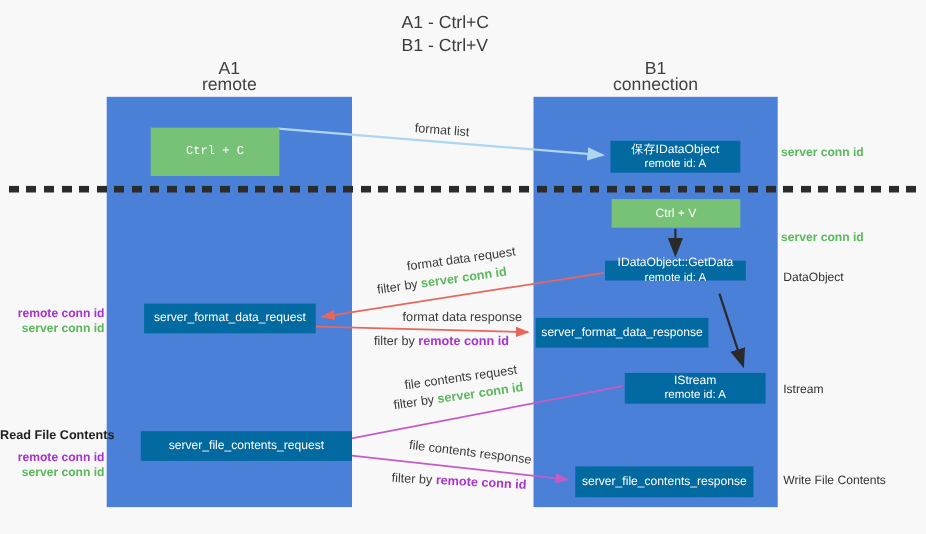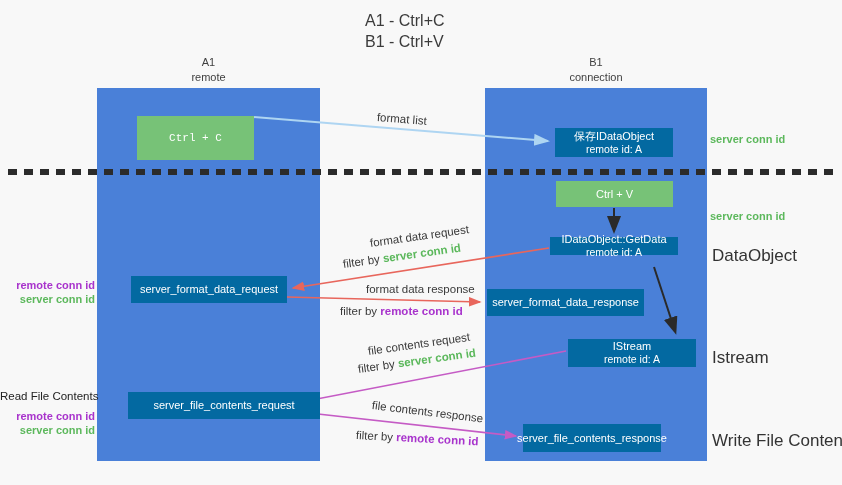--- a/index.html
+++ b/index.html
@@ -7,21 +7,21 @@
   #canvas {
     position: relative; width: 842px; height: 485px;
     background: #f8f8f8; overflow: hidden;
   }
   .title-block {
     position: absolute; left: 365px; top: 10px;
     font-size: 16px; line-height: 21px; color: #3b3b3b;
   }
   .col-header {
     position: absolute; top: 55px; text-align: center;
-    font-size: 11px; line-height: 15px; color: #3f3f3f;
+    font-size: 16px; line-height: 15px; color: #3f3f3f;
   }
   .col-header.left { left: 97px; width: 223px; }
   .col-header.right { left: 485px; width: 222px; }
   .panel {
     position: absolute; top: 88px; height: 373px;
     background: #4a80d8; z-index: 1;
   }
   .panel.left { left: 97px; width: 223px; }
   .panel.right { left: 485px; width: 222px; }
   .dotted-divider {
@@ -36,21 +36,21 @@
   .node {
     position: absolute; z-index: 4;
     display: flex; flex-direction: column;
     align-items: center; justify-content: center;
     color: #ffffff; font-size: 11px; line-height: 13px; text-align: center;
   }
   .node.green { background: #77c277; }
   .node.orange { background: #0369a1; }
   .node .l2 { font-size: 10.5px; }
   .side-label {
-    position: absolute; z-index: 5; font-size: 17px; color: #333;
+    position: absolute; z-index: 5; font-size: 11px; color: #333;
     white-space: nowrap;
   }
   .side-label.green { color: #5cb85c; font-weight: bold; font-size: 11px; }
   .left-stack {
     position: absolute; z-index: 5; left: 0; width: 95px;
     text-align: right; white-space: nowrap;
   }
   .left-stack div { font-size: 11px; line-height: 14px; font-weight: bold; }
   .left-stack .purple { color: #a833cc; }
   .left-stack .green { color: #5cb85c; }
@@ -137,36 +137,36 @@
 
   <div class="node orange" style="left:568px; top:339px; width:128px; height:28px;">
     <span class="l1">IStream</span>
     <span class="l2">remote id: A</span>
   </div>
 
   <div class="node orange" style="left:128px; top:392px; width:192px; height:27px;">
     <span>server_file_contents_request</span>
   </div>
 
-  <div class="node orange" style="left:523px; top:424px; width:138px; height:28px;">
+  <div class="node orange" style="left:523px; top:424px; width:162px; height:28px;">
     <span>server_file_contents_response</span>
   </div>
 
   <div class="side-label green" style="left:710px; top:133px;">server conn id</div>
   <div class="side-label green" style="left:710px; top:210px;">server conn id</div>
   <div class="side-label" style="left:712px; top:246px;">DataObject</div>
   <div class="side-label" style="left:712px; top:348px;">Istream</div>
   <div class="side-label" style="left:712px; top:431px;">Write File Contents</div>
 
   <div class="left-stack" style="top:278px;">
     <div class="purple">remote conn id</div>
     <div class="green">server conn id</div>
   </div>
   <div class="left-stack" style="top:389px; font-weight:normal;">
-    <div style="font-weight:normal; color:#222; font-size:11.5px;">Read File Contents</div>
+    <div style="font-weight:bold; color:#222; font-size:11.5px;">Read File Contents</div>
     <div class="purple" style="margin-top:6px;">remote conn id</div>
     <div class="green">server conn id</div>
   </div>
 
   <div class="arrow-label" style="left:377px; top:111px; transform:rotate(4.5deg);">format list</div>
 
   <div class="arrow-label" style="left:370px; top:237px; transform:rotate(-8deg);">format data request</div>
   <div class="arrow-label" style="left:343px; top:258px; transform:rotate(-8deg);">
     <span>filter by </span><span class="key-green">server conn id</span>
   </div>

